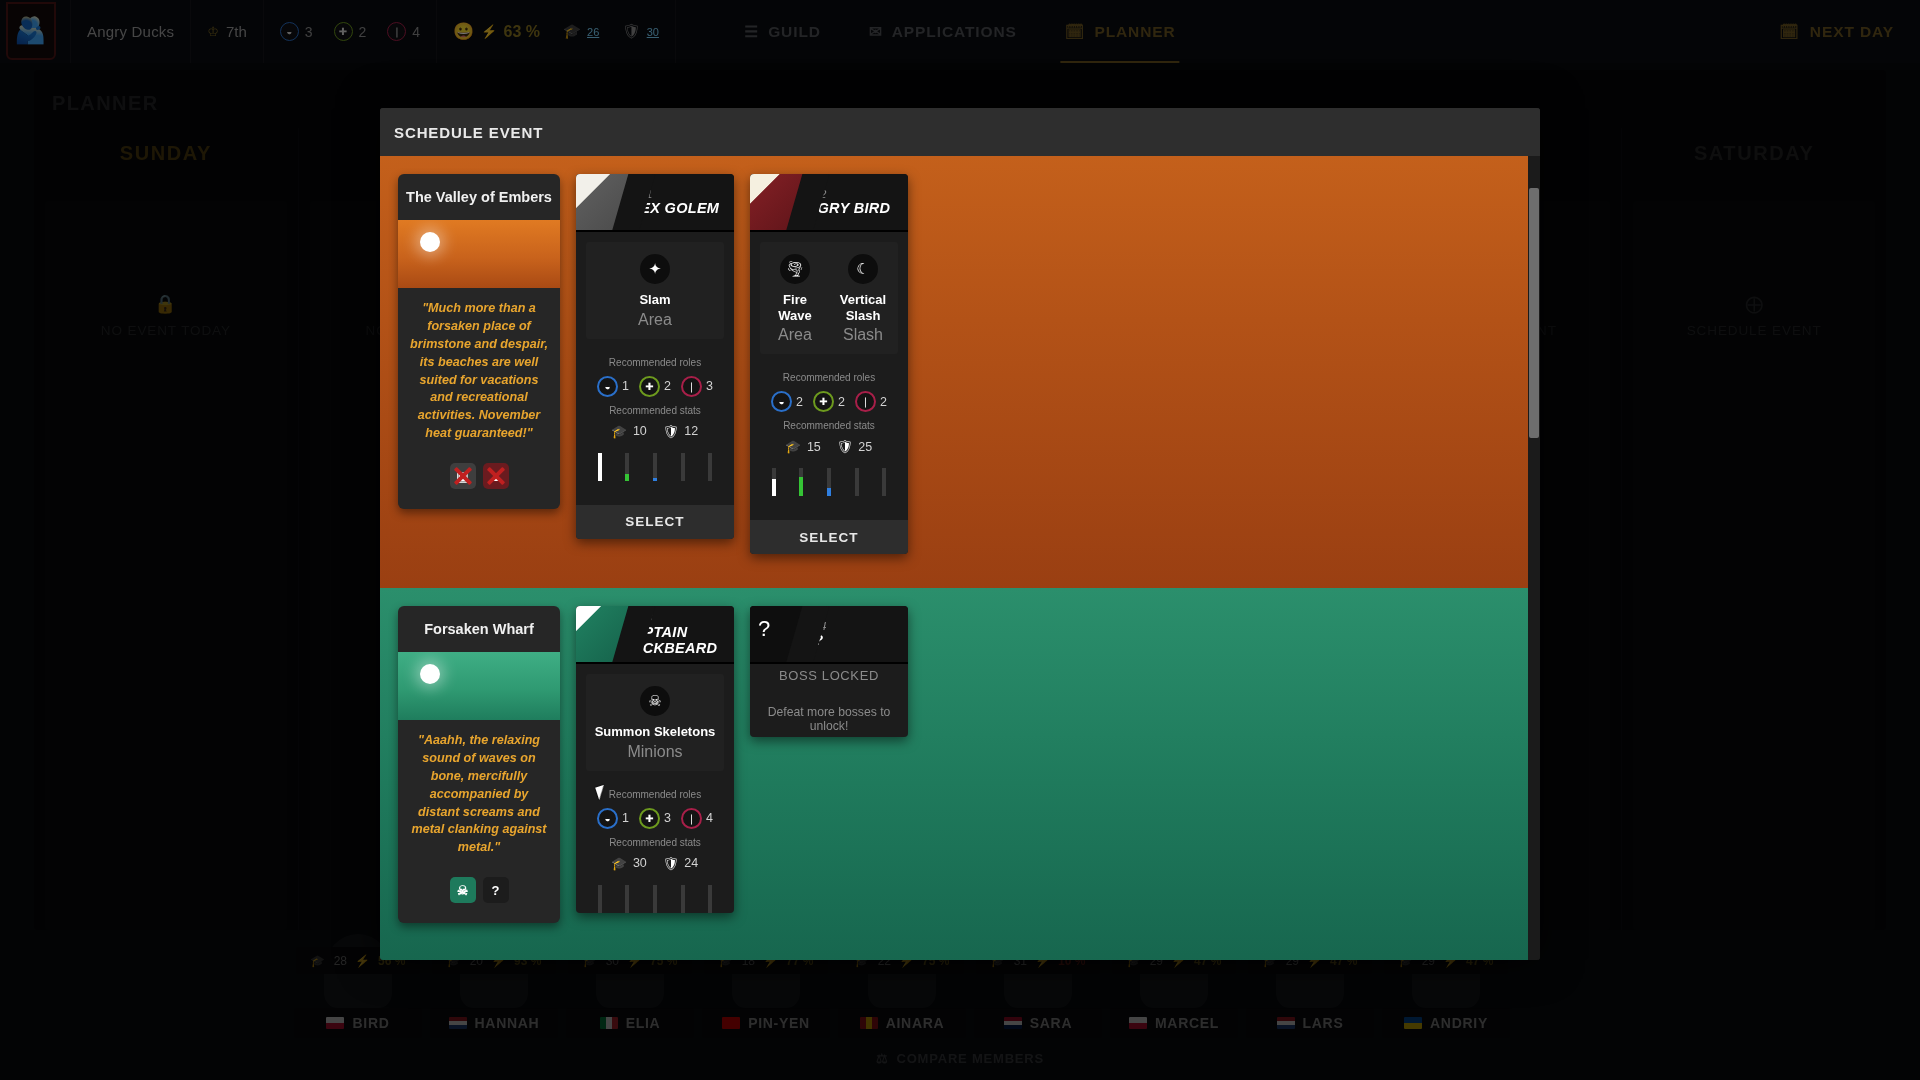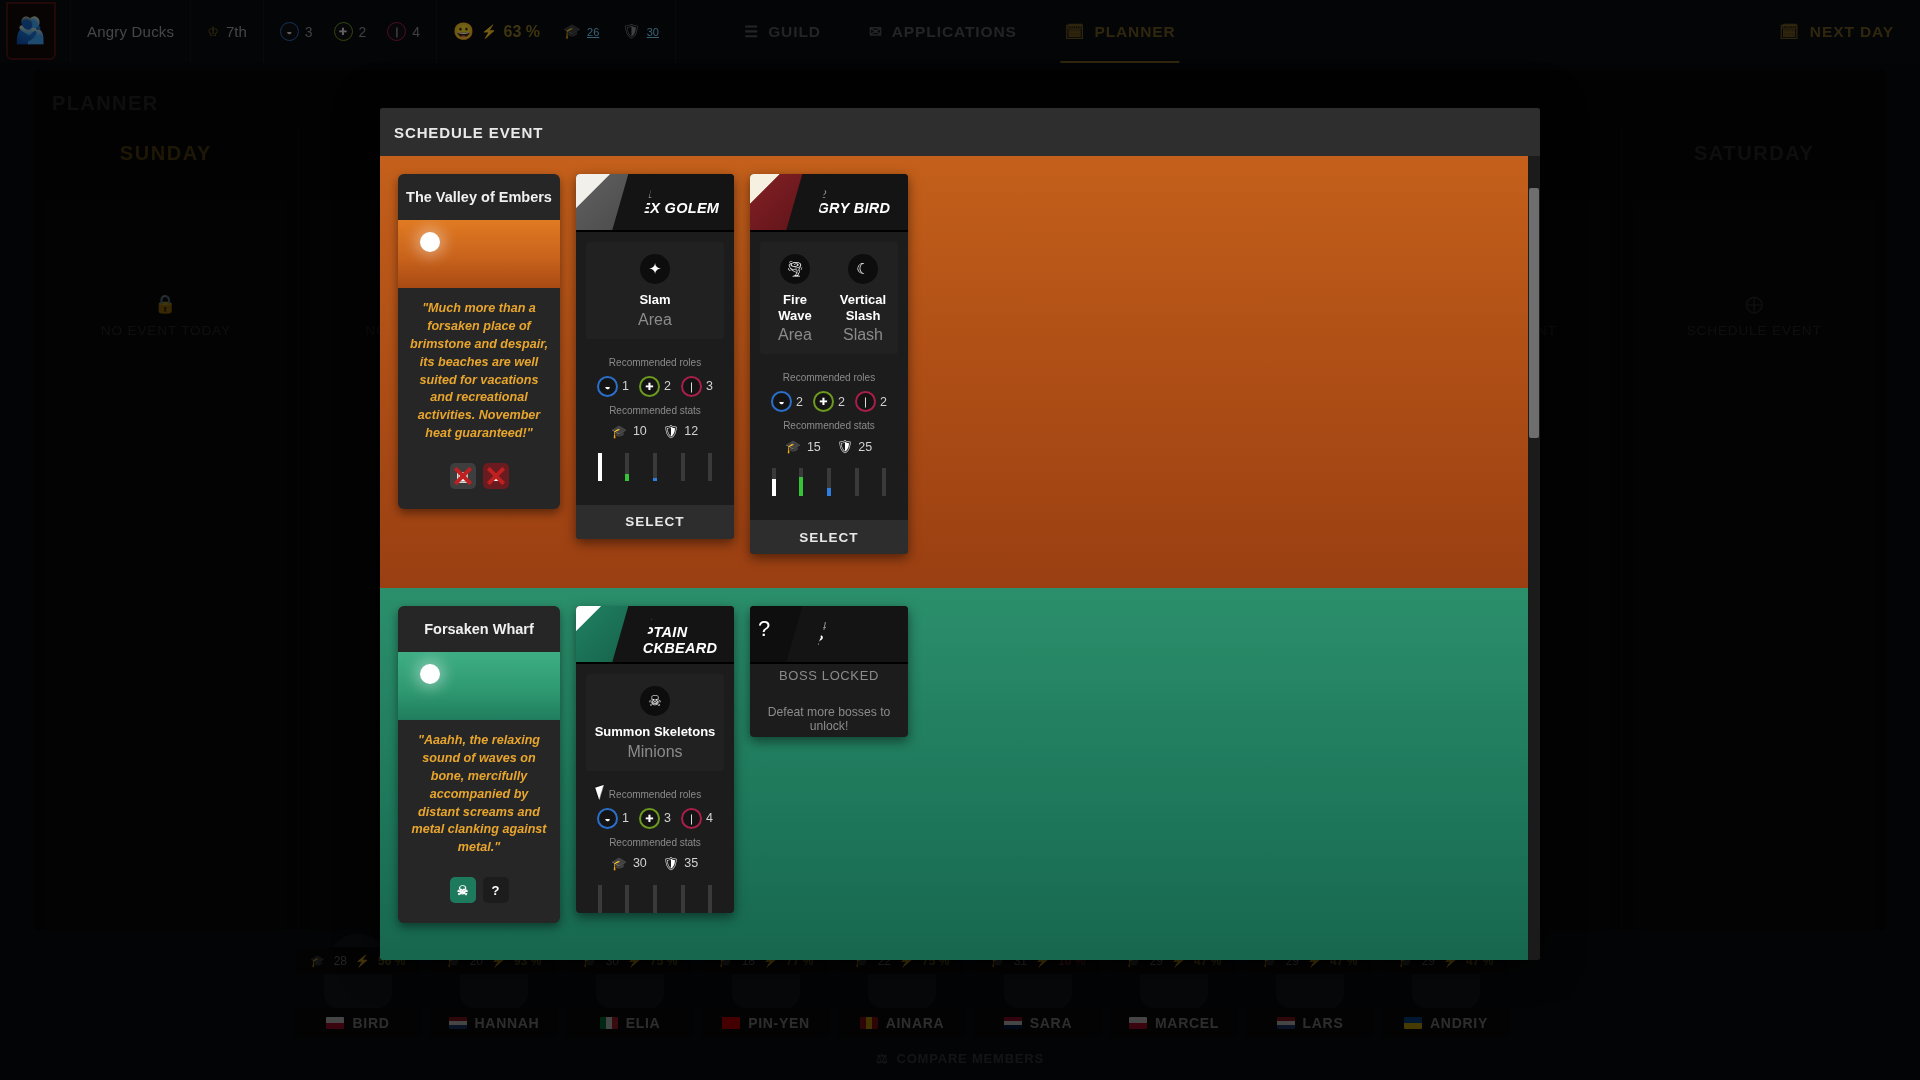--- a/index.html
+++ b/index.html
@@ -658,21 +658,21 @@
                   </span>
                 </div>
                 <div class="sec-label">Recommended stats</div>
                 <div class="stats-row">
                   <span class="statx">
                     <span class="si">🎓</span>
                     <span>30</span>
                   </span>
                   <span class="statx">
                     <span class="si">🛡</span>
-                    <span>35</span>
+                    <span>24</span>
                   </span>
                 </div>
                 <div class="bars">
                   <span class="bartrack"></span>
                   <span class="bartrack"></span>
                   <span class="bartrack"></span>
                   <span class="bartrack"></span>
                   <span class="bartrack"></span>
                 </div>
               </div>

